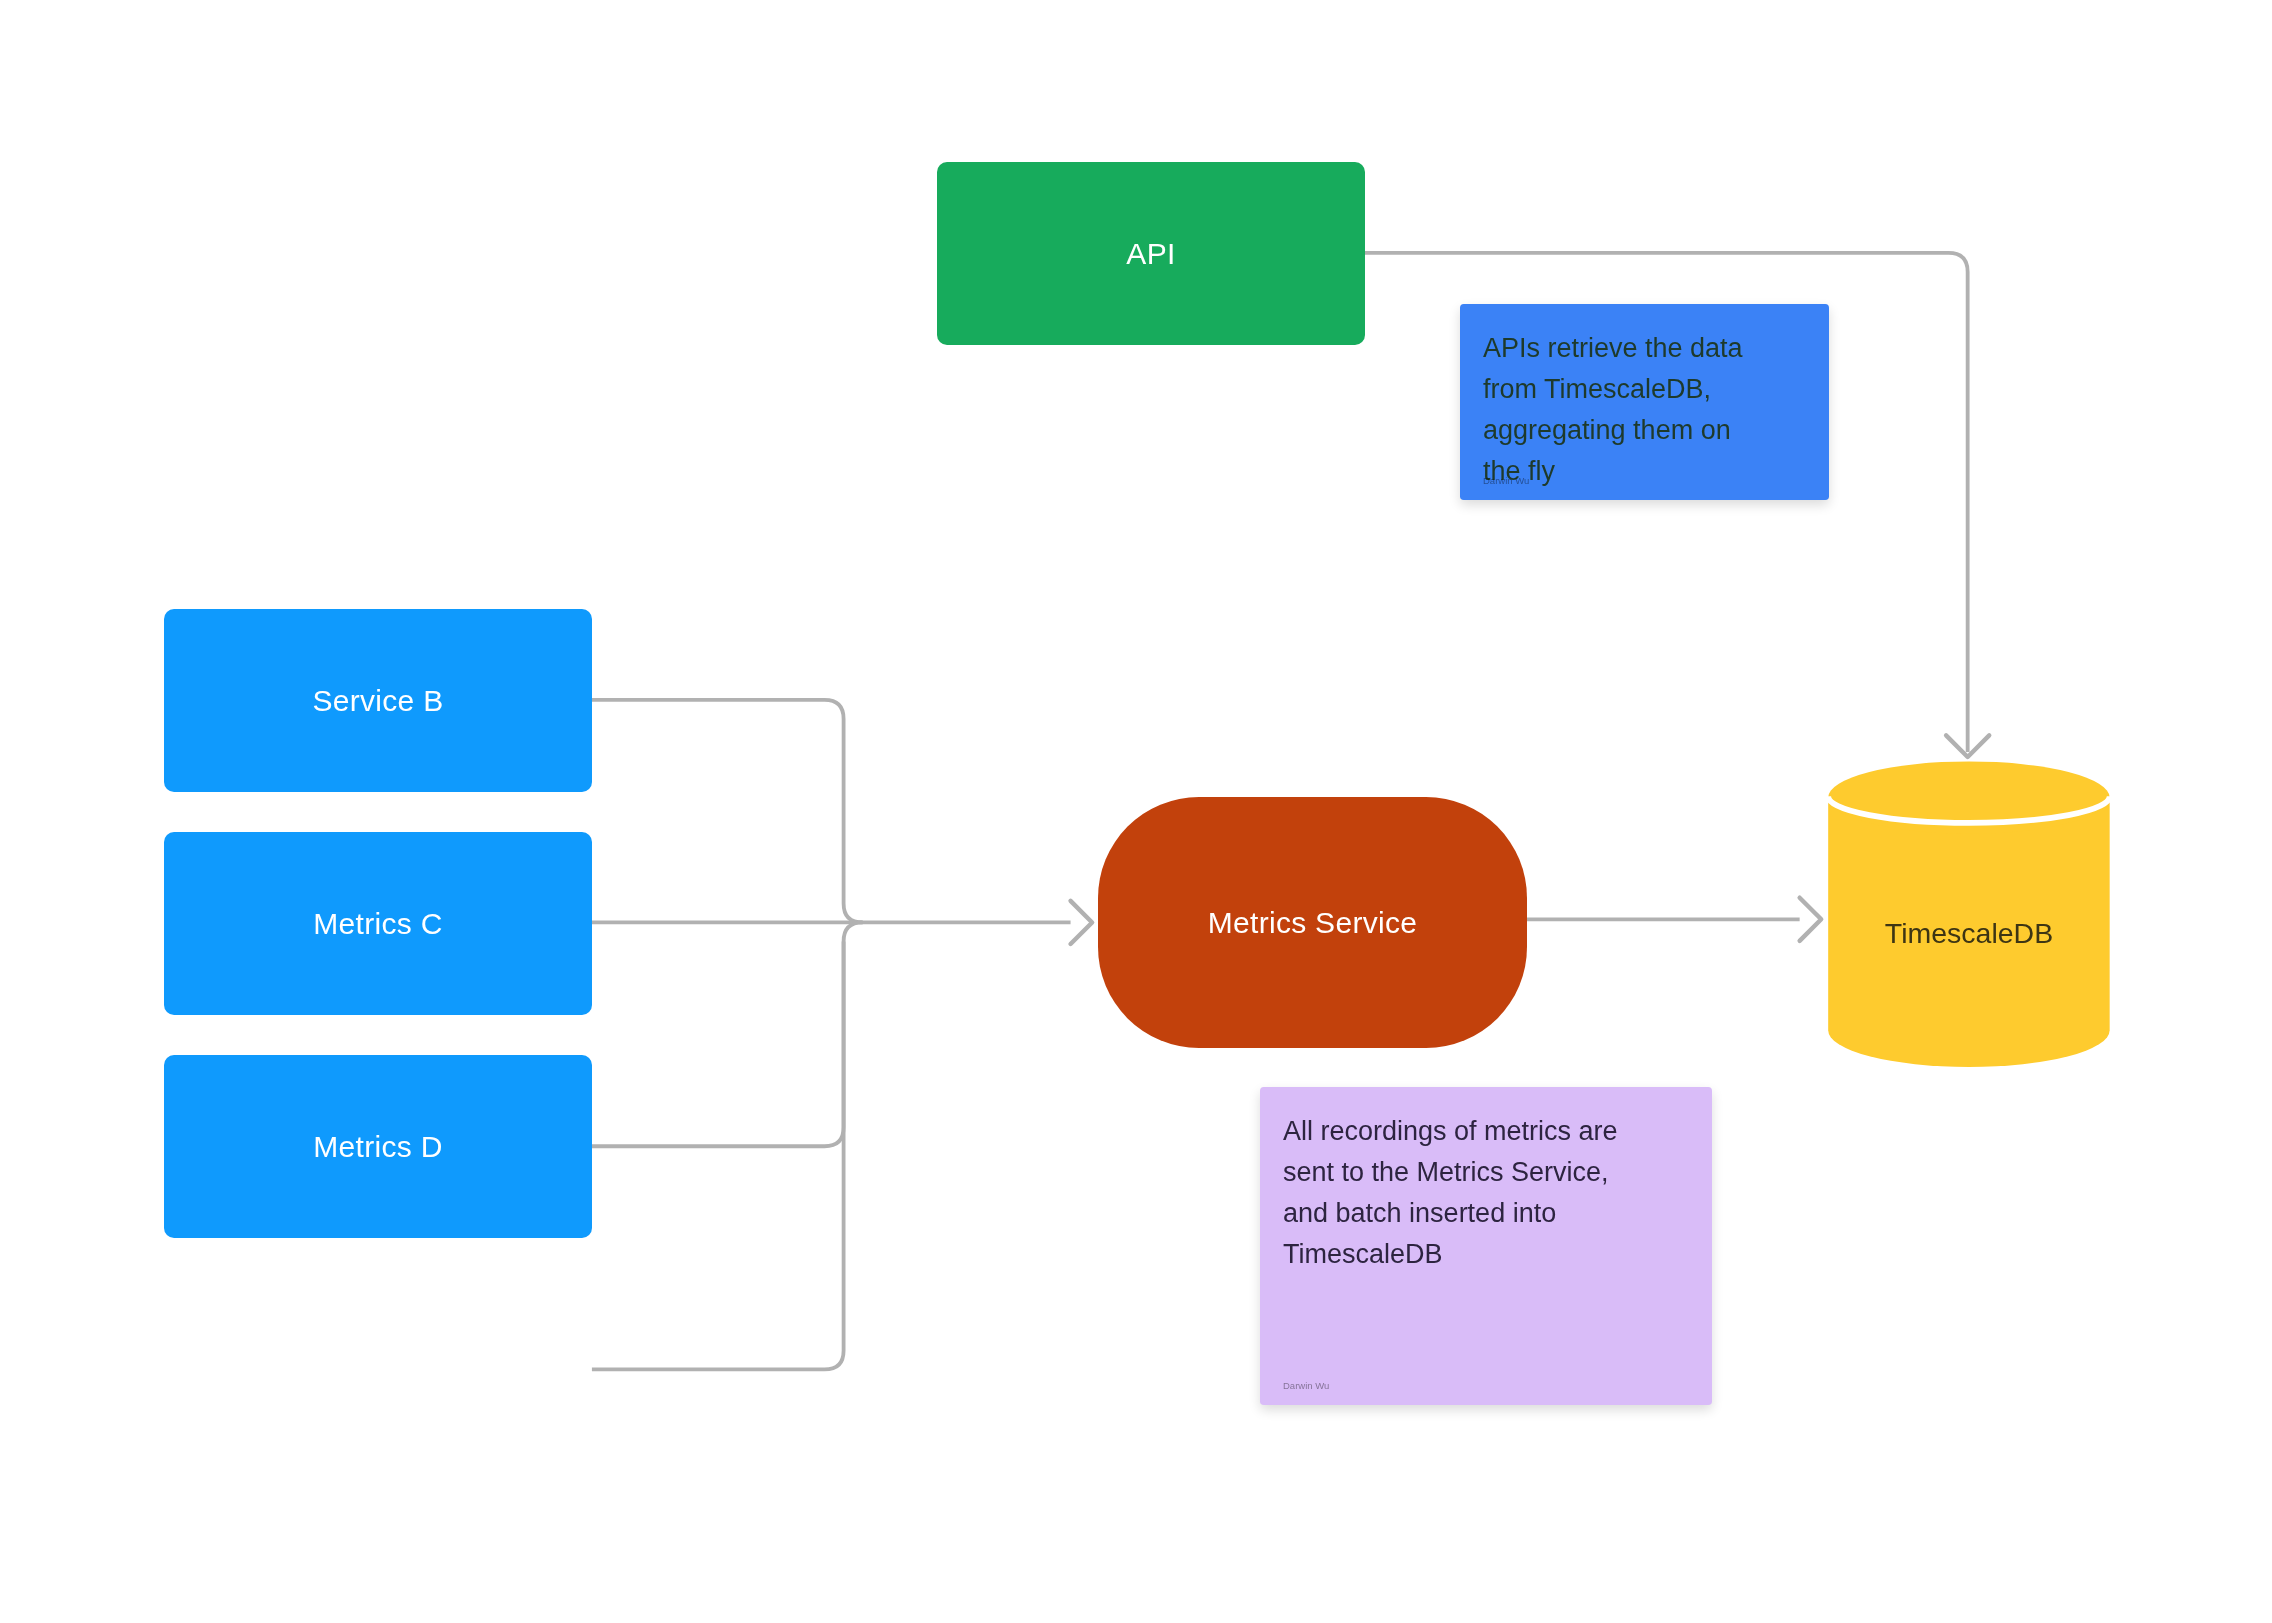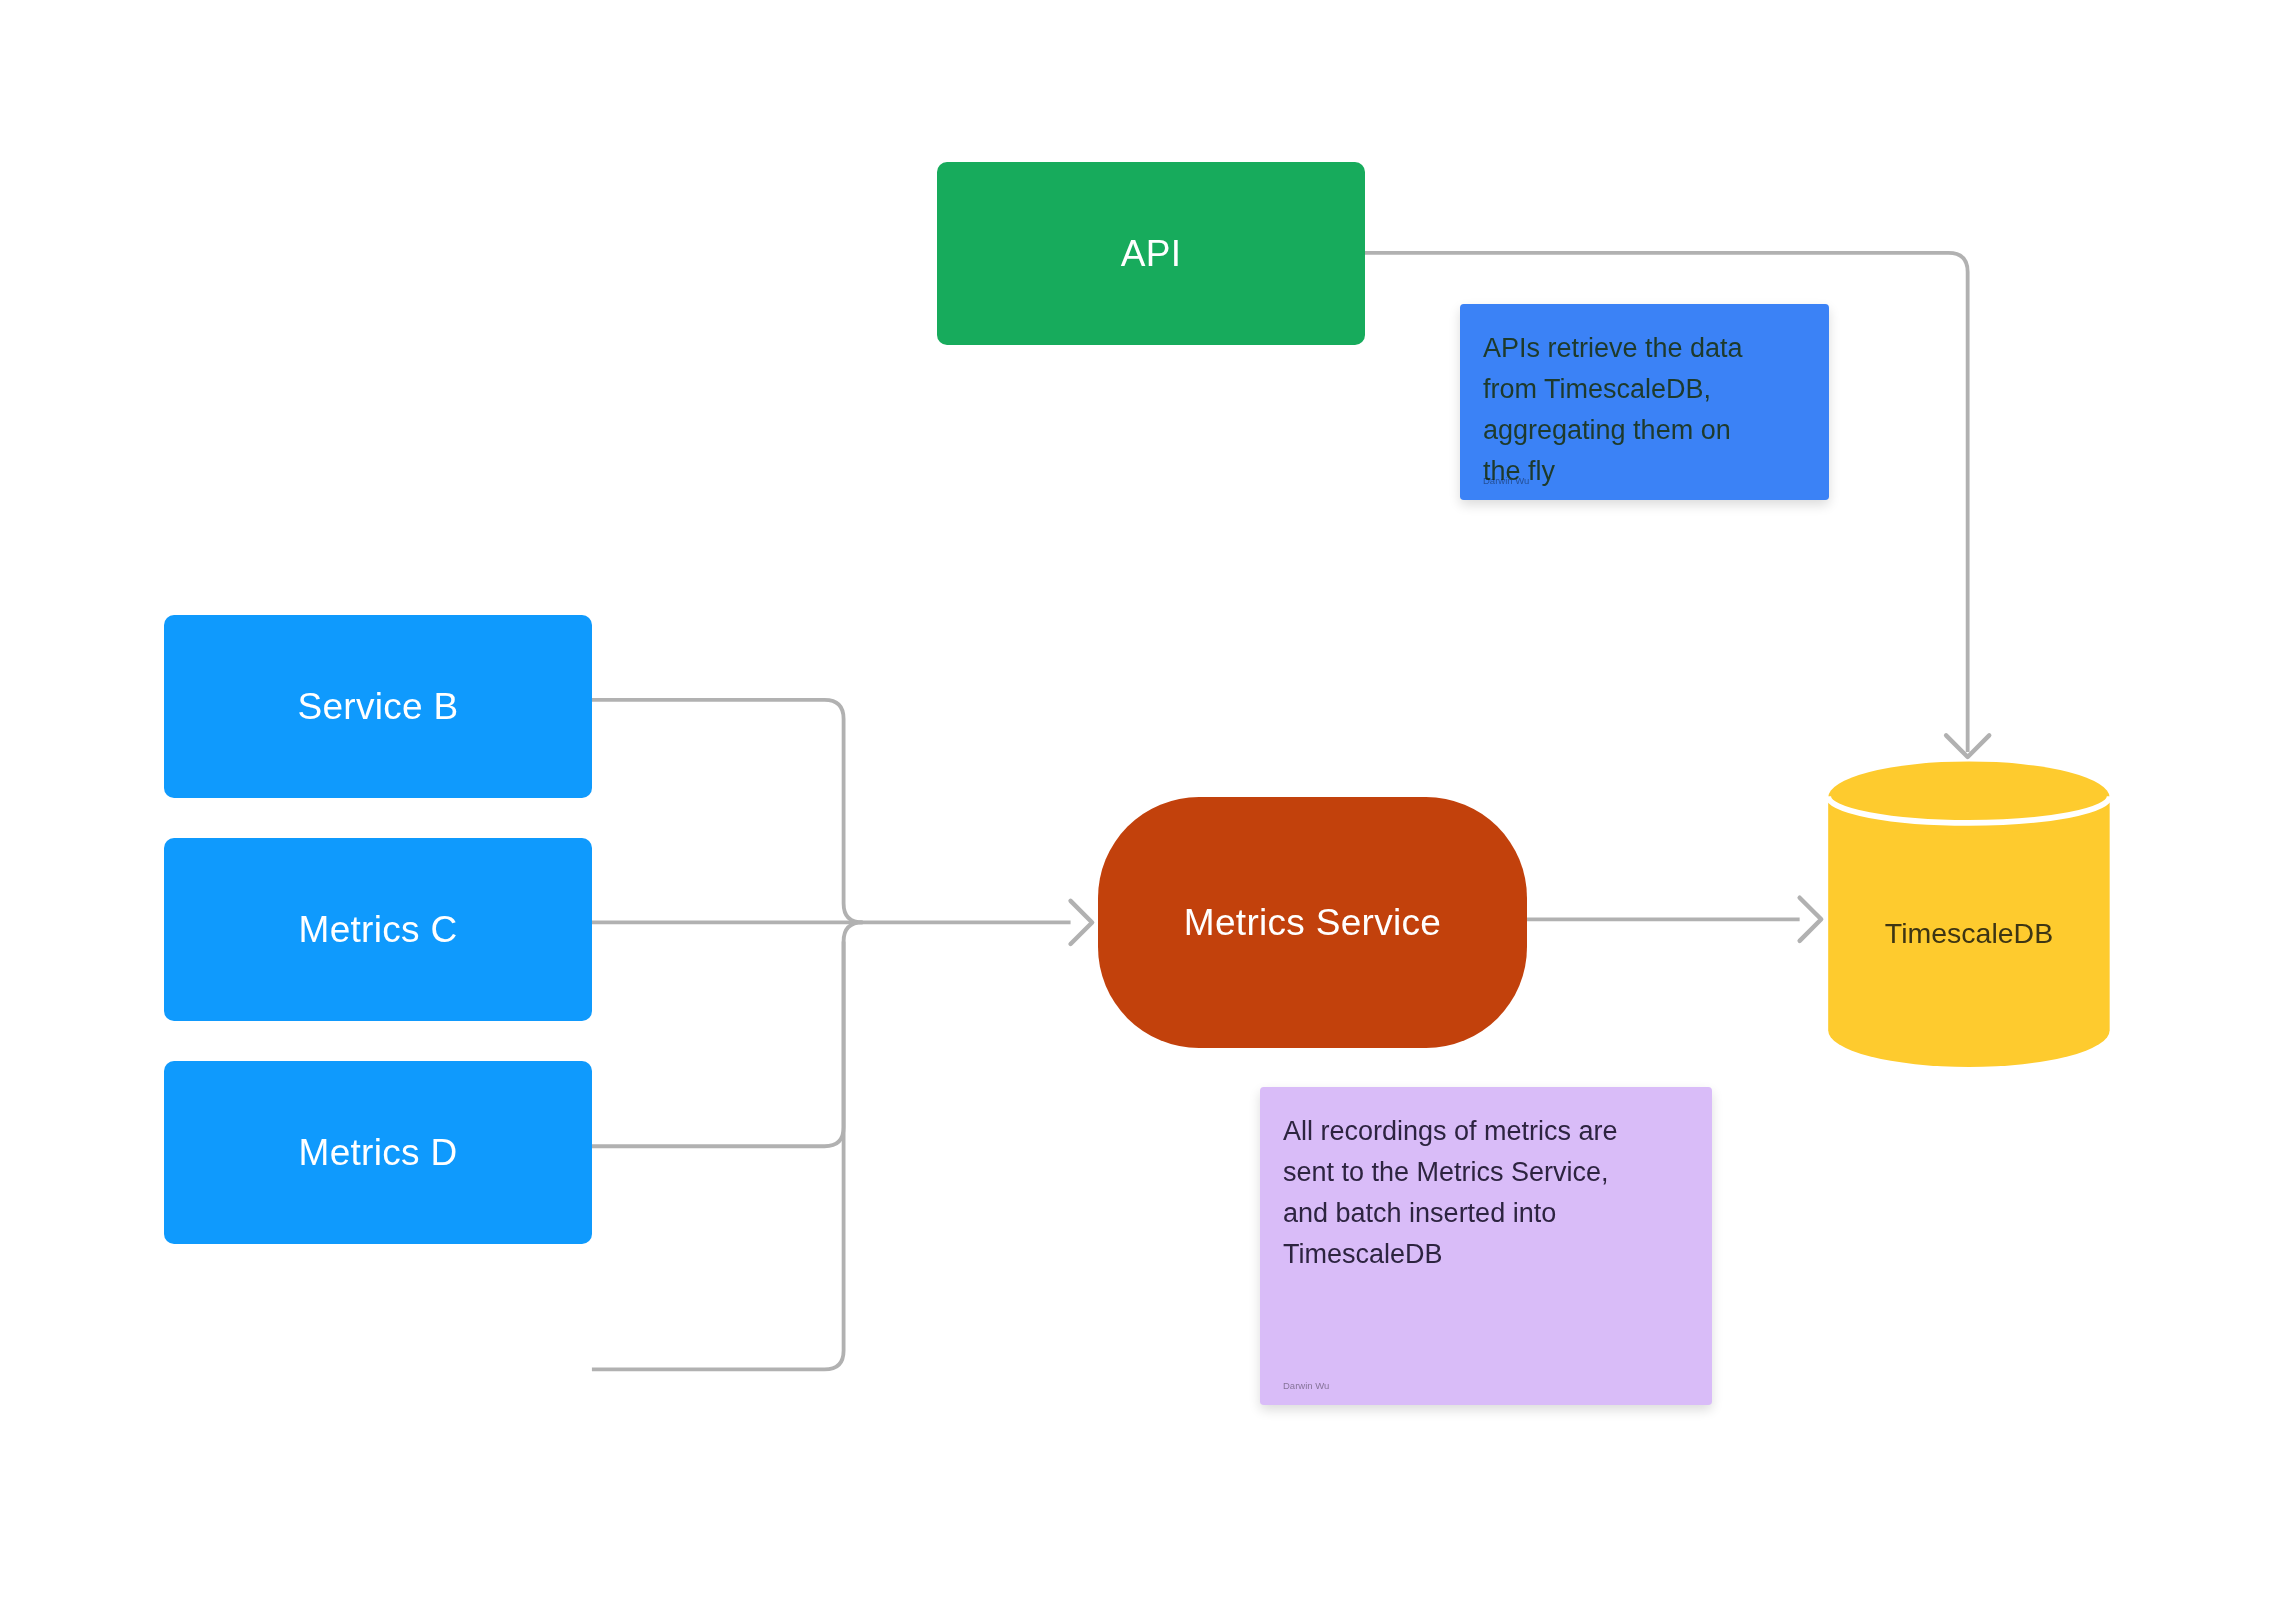--- a/index.html
+++ b/index.html
@@ -9,25 +9,25 @@
     background:#ffffff;
     font-family:"Liberation Sans", sans-serif;
     overflow:hidden;
   }
   svg.wires{position:absolute;left:0;top:0;width:2273px;height:1623px;}
   .wire{stroke:#b1b1b1;stroke-width:6;fill:none;}
   .arrowhead{stroke:#b1b1b1;stroke-width:7;fill:none;stroke-linecap:round;stroke-linejoin:round;}
   .node{
     position:absolute;
     display:flex;align-items:center;justify-content:center;
-    color:#ffffff;font-size:37px;font-weight:500;letter-spacing:0.3px;
+    color:#ffffff;font-size:30px;font-weight:500;letter-spacing:0.3px;
   }
   .rect-node{border-radius:10px;}
   .api-node{left:937px;top:162px;width:428px;height:183px;background:#17ab5c;}
-  .svc-node{left:164px;width:428px;height:183px;background:#0f9afd;margin-top:6px;}
+  .svc-node{left:164px;width:428px;height:183px;background:#0f9afd;}
   .svc-b{top:609px;}
   .svc-c{top:832px;}
   .svc-d{top:1055px;}
   .svc-e{top:1278px;}
   .metrics-node{
     left:1098px;top:797px;width:429px;height:251px;
     background:#c2410c;border-radius:101px;
   }
   .db-label{
     position:absolute;left:1828px;top:915px;width:282px;height:36px;

